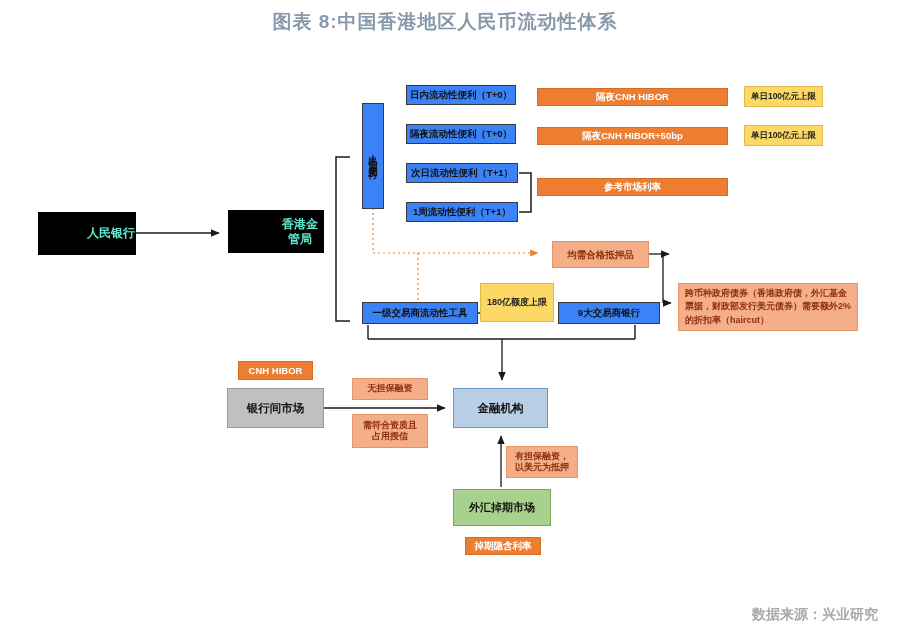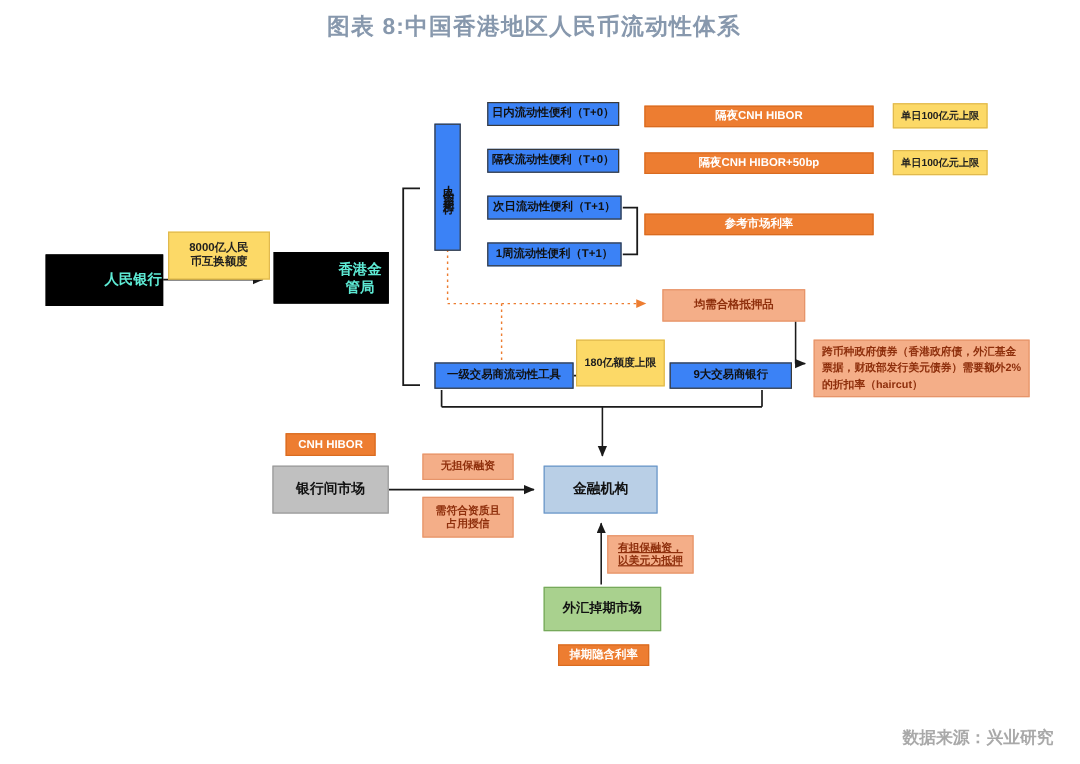--- a/index.html
+++ b/index.html
@@ -60,50 +60,48 @@
 
     <path d="M368,325 V339 M635,325 V339 M368,339 H635" fill="none" stroke="#1a1a1a" stroke-width="1.4"></path>
     <line x1="502" y1="339" x2="502" y2="380" stroke="#1a1a1a" stroke-width="1.3" marker-end="url(#ah)"></line>
 
     <line x1="324" y1="408" x2="445" y2="408" stroke="#1a1a1a" stroke-width="1.3" marker-end="url(#ah)"></line>
 
     <line x1="501" y1="487" x2="501" y2="436" stroke="#1a1a1a" stroke-width="1.3" marker-end="url(#ah)"></line>
   </svg>
 
   <div class="node black" style="left:38px;top:212px;width:98px;height:43px;">人民银行</div>
-  <div class="node yellow pre" style="left:140px;top:193px;width:85px;height:40px;">8000亿人民
-币互换额度</div>
   <div class="node black" style="left:228px;top:210px;width:96px;height:43px;">香港金管局</div>
 
   <div class="node white vert" style="left:362px;top:103px;width:22px;height:106px;">人民币参加行</div>
   <div class="node white" style="left:406px;top:85px;width:110px;height:20px;">日内流动性便利（T+0）</div>
   <div class="node white" style="left:406px;top:124px;width:110px;height:20px;text-align:right;">隔夜流动性便利（T+0）</div>
   <div class="node white" style="left:406px;top:163px;width:112px;height:20px;">次日流动性便利（T+1）</div>
   <div class="node white" style="left:406px;top:202px;width:112px;height:20px;">1周流动性便利（T+1）</div>
 
   <div class="node orange" style="left:537px;top:88px;width:191px;height:18px;">隔夜CNH HIBOR</div>
   <div class="node yellow small" style="left:744px;top:86px;width:79px;height:21px;">单日100亿元上限</div>
   <div class="node orange" style="left:537px;top:127px;width:191px;height:18px;">隔夜CNH HIBOR+50bp</div>
   <div class="node yellow small" style="left:744px;top:125px;width:79px;height:21px;">单日100亿元上限</div>
   <div class="node orange" style="left:537px;top:178px;width:191px;height:18px;">参考市场利率</div>
 
-  <div class="node salmon" style="left:552px;top:241px;width:119px;height:27px;font-size:9.5px;">均需合格抵押品</div>
+  <div class="node salmon" style="left:552px;top:241px;width:97px;height:27px;font-size:9.5px;">均需合格抵押品</div>
   <div class="node salmon para" style="left:678px;top:283px;width:180px;height:48px;">跨币种政府债券（香港政府债，外汇基金票据，财政部发行美元债券）需要额外2%的折扣率（haircut）</div>
 
   <div class="node white" style="left:362px;top:302px;width:116px;height:22px;">一级交易商流动性工具</div>
   <div class="node yellow" style="left:480px;top:283px;width:74px;height:39px;font-size:9px;">180亿额度上限</div>
   <div class="node white" style="left:558px;top:302px;width:102px;height:22px;">9大交易商银行</div>
 
   <div class="node orange" style="left:238px;top:361px;width:75px;height:19px;">CNH HIBOR</div>
   <div class="node gray" style="left:227px;top:388px;width:97px;height:40px;">银行间市场</div>
   <div class="node salmon" style="left:352px;top:378px;width:76px;height:22px;">无担保融资</div>
   <div class="node blue" style="left:453px;top:388px;width:95px;height:40px;">金融机构</div>
 
   <div class="node salmon pre" style="left:352px;top:414px;width:76px;height:34px;">需符合资质且
 占用授信</div>
-  <div class="node salmon pre" style="left:506px;top:446px;width:72px;height:32px;text-decoration:underline;">有担保融资，
+  <div class="node salmon pre" style="left:506px;top:446px;width:72px;height:32px;">有担保融资，
 以美元为抵押</div>
 
   <div class="node green" style="left:453px;top:489px;width:98px;height:37px;">外汇掉期市场</div>
   <div class="node orange" style="left:465px;top:537px;width:76px;height:18px;">掉期隐含利率</div>
 
   <div id="source">数据来源：兴业研究</div>
 </div>
 
 </body></html>

